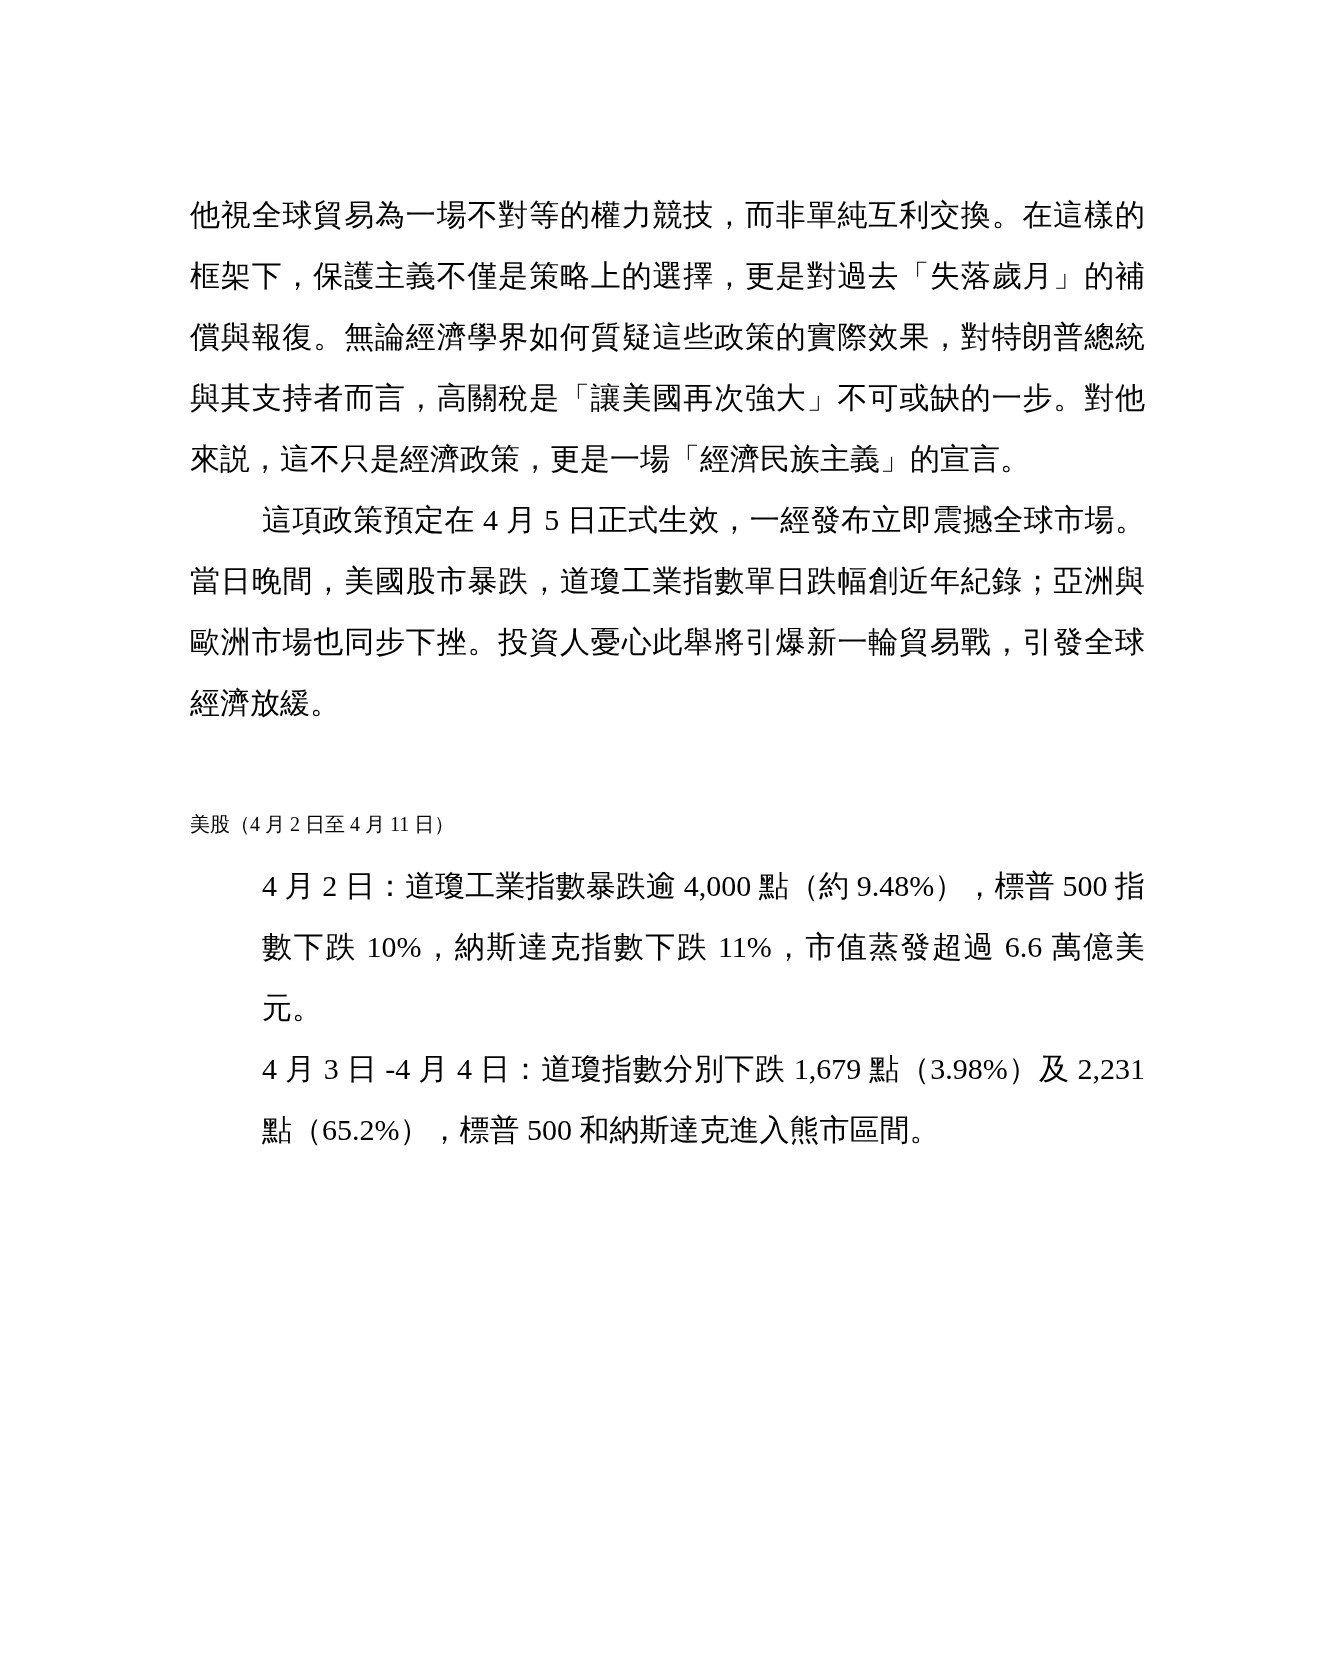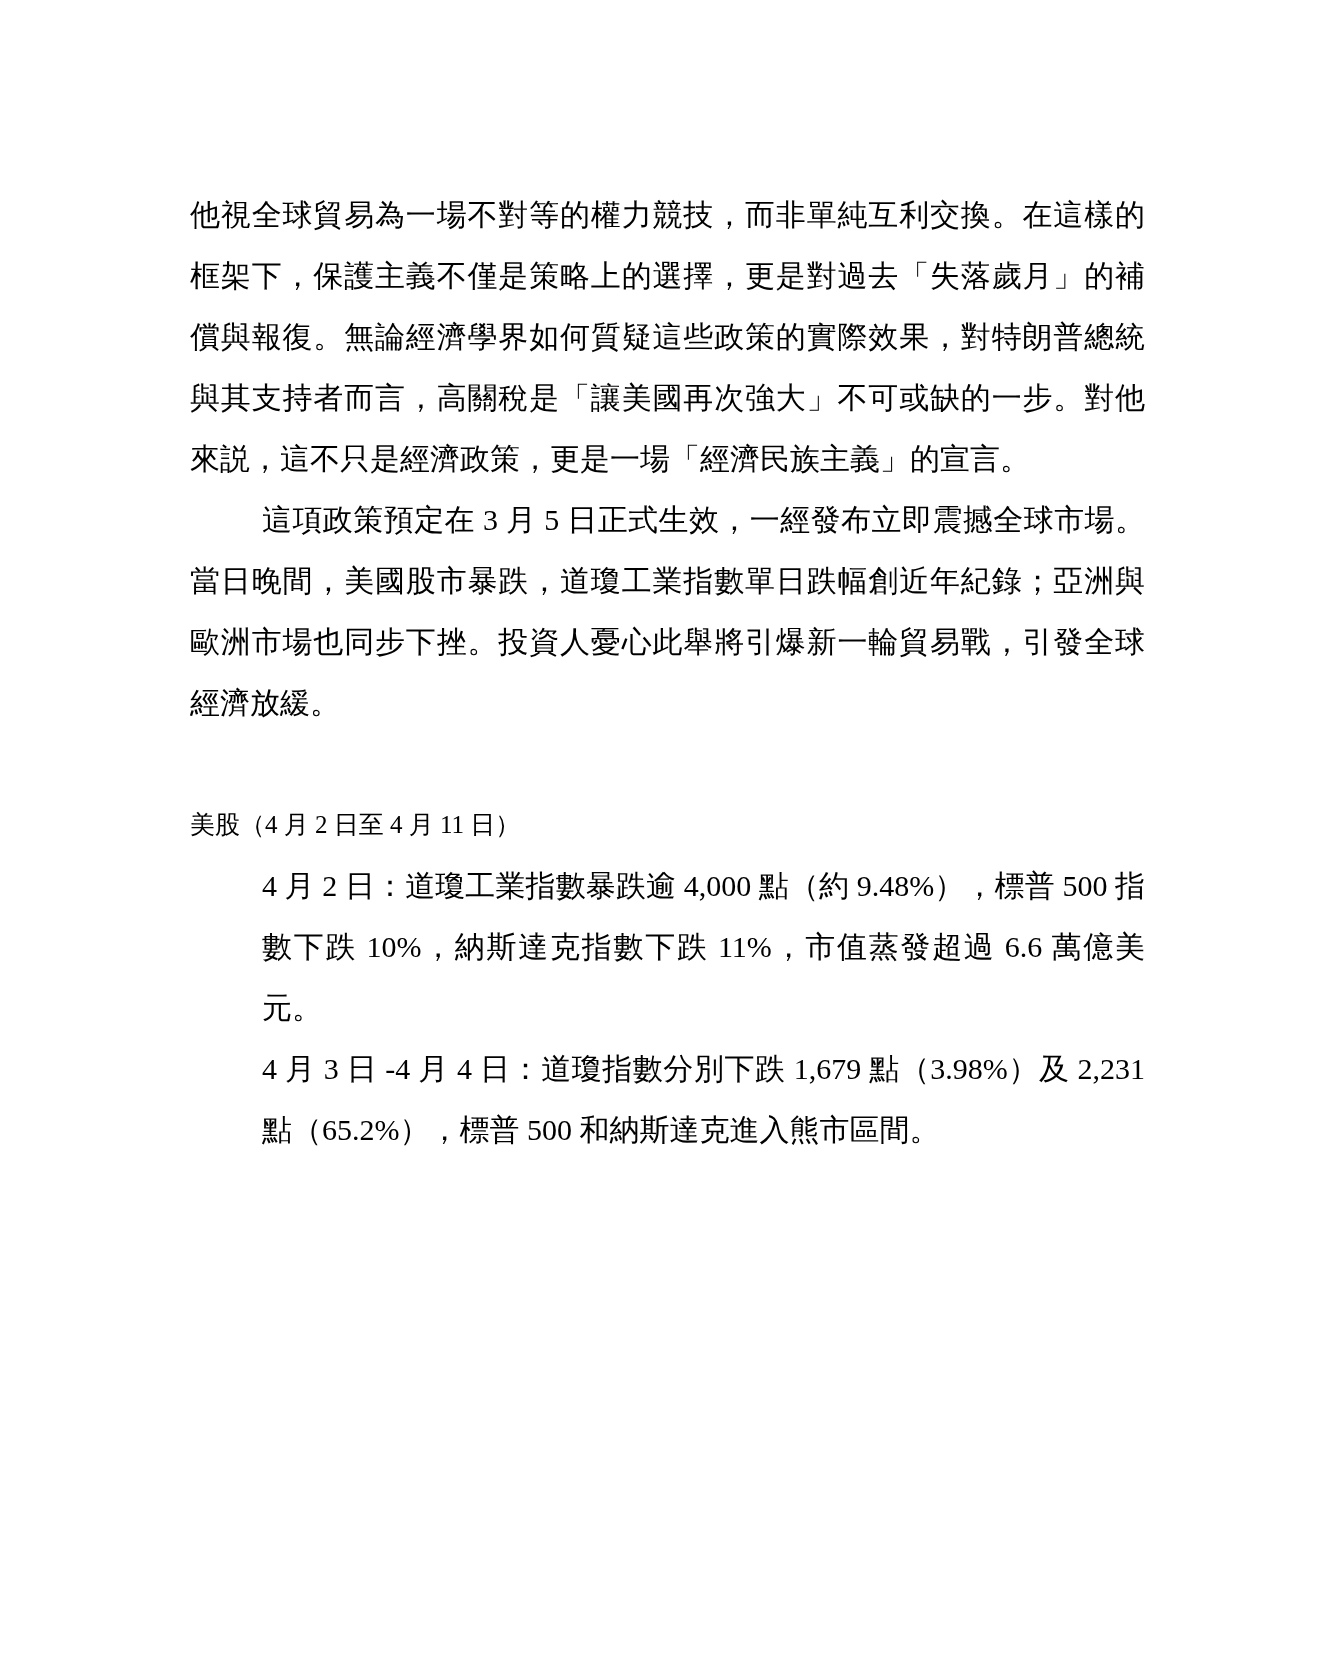--- a/index.html
+++ b/index.html
@@ -27,21 +27,21 @@
   }
   .para {
     margin: 0;
   }
   .para.first-line-indent {
     text-indent: 72px;
   }
   .section-heading {
     margin: 0;
     font-weight: normal;
-    font-size: 25px;
+    font-size: 20px;
     line-height: 61px;
   }
   .blank-line {
     height: 61px;
   }
   .event-item {
     margin: 0 0 0 72px;
   }
   .page-number {
     position: absolute;
@@ -53,21 +53,21 @@
   }
 </style>
 </head>
 <body>
 
 <div class="page">
   <div class="text-block">
 
     <p class="para">他視全球貿易為一場不對等的權力競技，而非單純互利交換。在這樣的框架下，保護主義不僅是策略上的選擇，更是對過去「失落歲月」的補償與報復。無論經濟學界如何質疑這些政策的實際效果，對特朗普總統與其支持者而言，高關稅是「讓美國再次強大」不可或缺的一步。對他來説，這不只是經濟政策，更是一場「經濟民族主義」的宣言。</p>
 
-    <p class="para first-line-indent">這項政策預定在 3 月 5 日正式生效，一經發布立即震撼全球市場。當日晚間，美國股市暴跌，道瓊工業指數單日跌幅創近年紀錄；亞洲與歐洲市場也同步下挫。投資人憂心此舉將引爆新一輪貿易戰，引發全球經濟放緩。</p>
+    <p class="para first-line-indent">這項政策預定在 4 月 5 日正式生效，一經發布立即震撼全球市場。當日晚間，美國股市暴跌，道瓊工業指數單日跌幅創近年紀錄；亞洲與歐洲市場也同步下挫。投資人憂心此舉將引爆新一輪貿易戰，引發全球經濟放緩。</p>
 
 
     <div class="blank-line"></div>
 
     <h2 class="section-heading">美股（4 月 2 日至 4 月 11 日）</h2>
 
     <div>
       <p class="para event-item">4 月 2 日：道瓊工業指數暴跌逾 4,000 點（約 9.48%），標普 500 指數下跌 10%，納斯達克指數下跌 11%，市值蒸發超過 6.6 萬億美元。</p>
 
       <p class="para event-item">4 月 3 日 -4 月 4 日：道瓊指數分別下跌 1,679 點（3.98%）及 2,231 點（65.2%），標普 500 和納斯達克進入熊市區間。</p>

